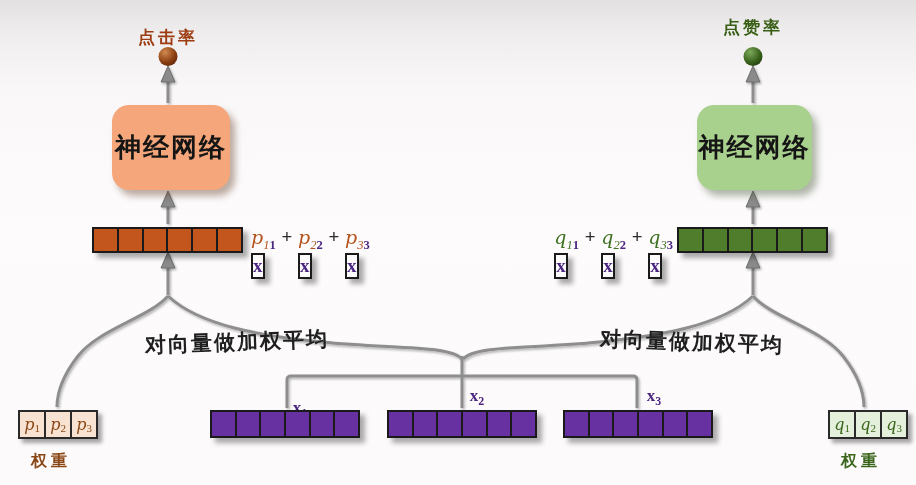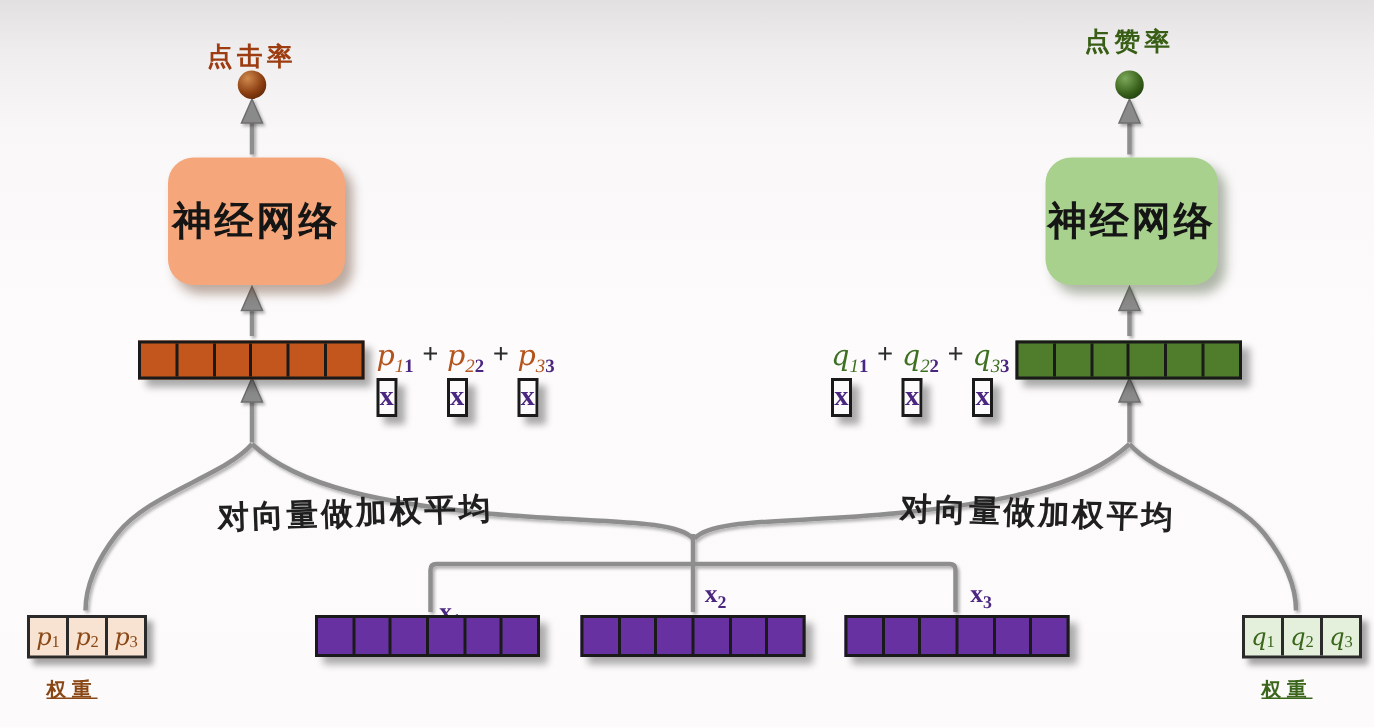--- a/index.html
+++ b/index.html
@@ -40,21 +40,21 @@
 
   .weights{position:absolute;display:flex;border:2px solid #2a2a2a;box-shadow:4px 4px 4px rgba(0,0,0,.35);}
   .weights .wcell{width:24px;height:25px;display:flex;align-items:center;justify-content:center;
      border-left:2px solid #2a2a2a;font-size:16px;}
   .weights .wcell:first-child{border-left:none;}
   .weights .wcell i{font-family:"DejaVu Serif","Liberation Serif",serif;}
   .weights .wcell sub{font-size:11px;margin-top:6px;}
   .weights.p{background:var(--orange-weight-fill);color:var(--orange-weight-text);}
   .weights.q{background:var(--green-weight-fill);color:var(--green-weight-text);}
 
-  .wlabel{position:absolute;font-weight:bold;font-size:13px;letter-spacing:4px;white-space:nowrap;text-decoration:underline;}
+  .wlabel{position:absolute;font-weight:bold;font-size:16px;letter-spacing:4px;white-space:nowrap;}
   .annot{position:absolute;font-size:21px;color:var(--annotation);letter-spacing:2px;white-space:nowrap;font-weight:600;}
 </style>
 </head>
 <body>
 
 <div id="stage">
 
   <svg id="wires" width="916" height="485" viewBox="0 0 916 485">
     <defs>
       <filter id="ds" x="-20%" y="-20%" width="140%" height="140%">

